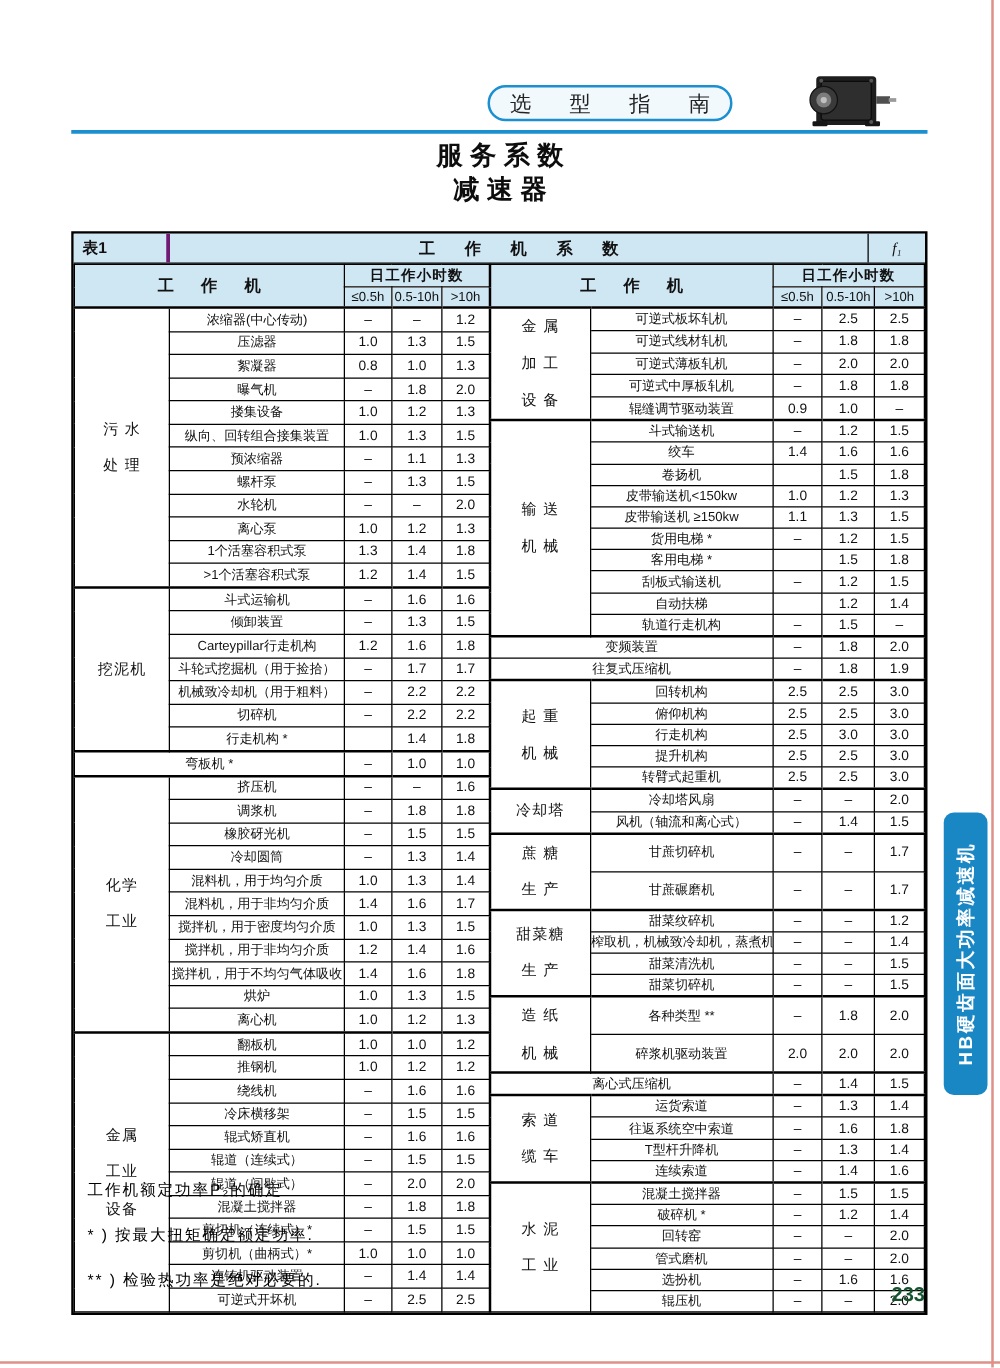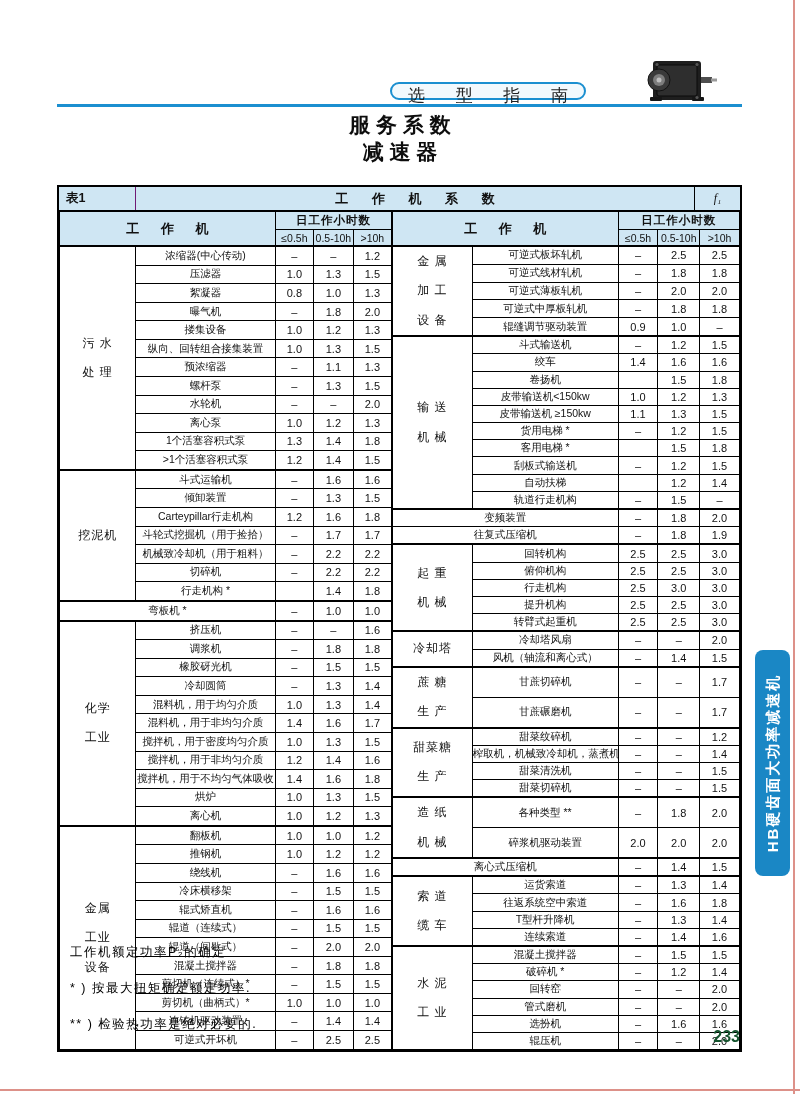--- a/index.html
+++ b/index.html
@@ -8,25 +8,25 @@
     background:#ffffff;
     font-family:"Liberation Sans","DejaVu Sans",sans-serif;
     color:#111;
     position:relative;
     overflow:hidden;
   }
   .abs { position:absolute; }
 
   
   .header-pill {
-    left:390px; top:82px; width:196px; height:18px;
+    left:390px; top:68px; width:196px; height:29px;
     border:2px solid var(--accent-blue,#2a8cc4);
     border-radius:18px;
     background:var(--pill-bg,#f2f9fd);
-    display:flex; align-items:flex-start; justify-content:center;
+    display:flex; align-items:flex-end; justify-content:center;
     font-size:17px; letter-spacing:13px; text-indent:13px; color:#222;
     box-sizing:border-box;
     z-index:2;
   }
   .top-rule { left:57px; top:104px; width:685px; height:3px; background:var(--accent-blue,#1b8fd0); }
   .product-svg { left:644px; top:58px; }
 
   .doc-title { left:0; top:112px; width:800px; text-align:center; font-size:21px; font-weight:bold; line-height:1.28; color:#0d0d0d; }
 
   
@@ -35,21 +35,21 @@
     border:2px solid #000;
     background:#fff;
     box-sizing:border-box;
   }
   .caption-row {
     display:flex; align-items:stretch;
     background:var(--table-header-bg,#cfe6f3);
     border-bottom:1px solid #000;
     height:23px;
   }
-  .cap-left { width:77px; border-right:1px solid #701a75; display:flex; align-items:center; padding-left:7px; font-weight:bold; font-size:12.5px; box-sizing:border-box; }
+  .cap-left { width:77px; border-right:3px solid #701a75; display:flex; align-items:center; padding-left:7px; font-weight:bold; font-size:12.5px; box-sizing:border-box; }
   .cap-center { flex:1; display:flex; align-items:center; justify-content:center; font-size:13px; font-weight:bold; letter-spacing:10px; text-indent:10px; }
   .cap-right { width:45px; border-left:1px solid #000; display:flex; align-items:center; justify-content:center; font-size:12px; font-style:italic; font-family:"Liberation Serif","DejaVu Serif",serif; }
 
   .halves { display:flex; }
   table.half { border-collapse:collapse; table-layout:fixed; }
   table.half-left  { width:48.9%; }
   table.half-right { width:51.1%; }
   table.half th, table.half td {
     border:1px solid #000;
     padding:0; text-align:center; vertical-align:middle;

